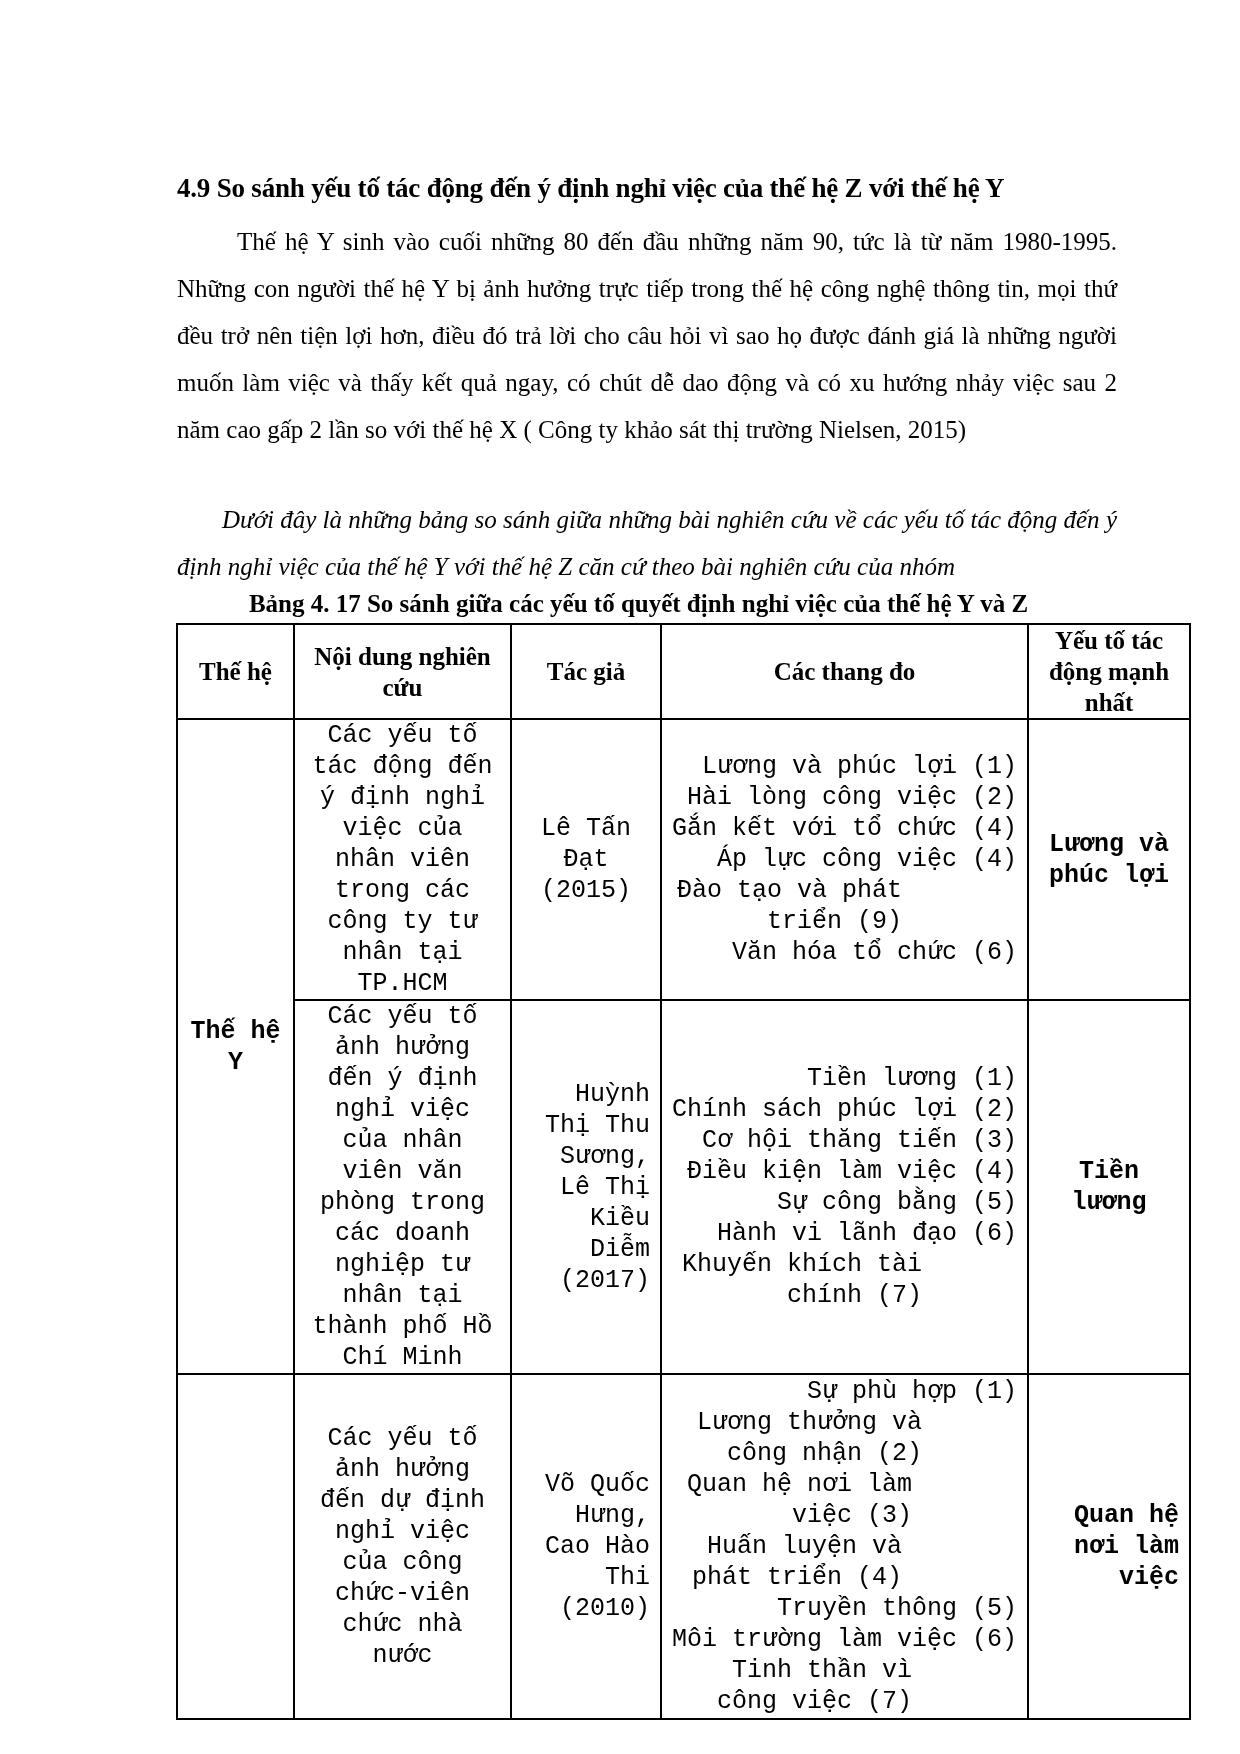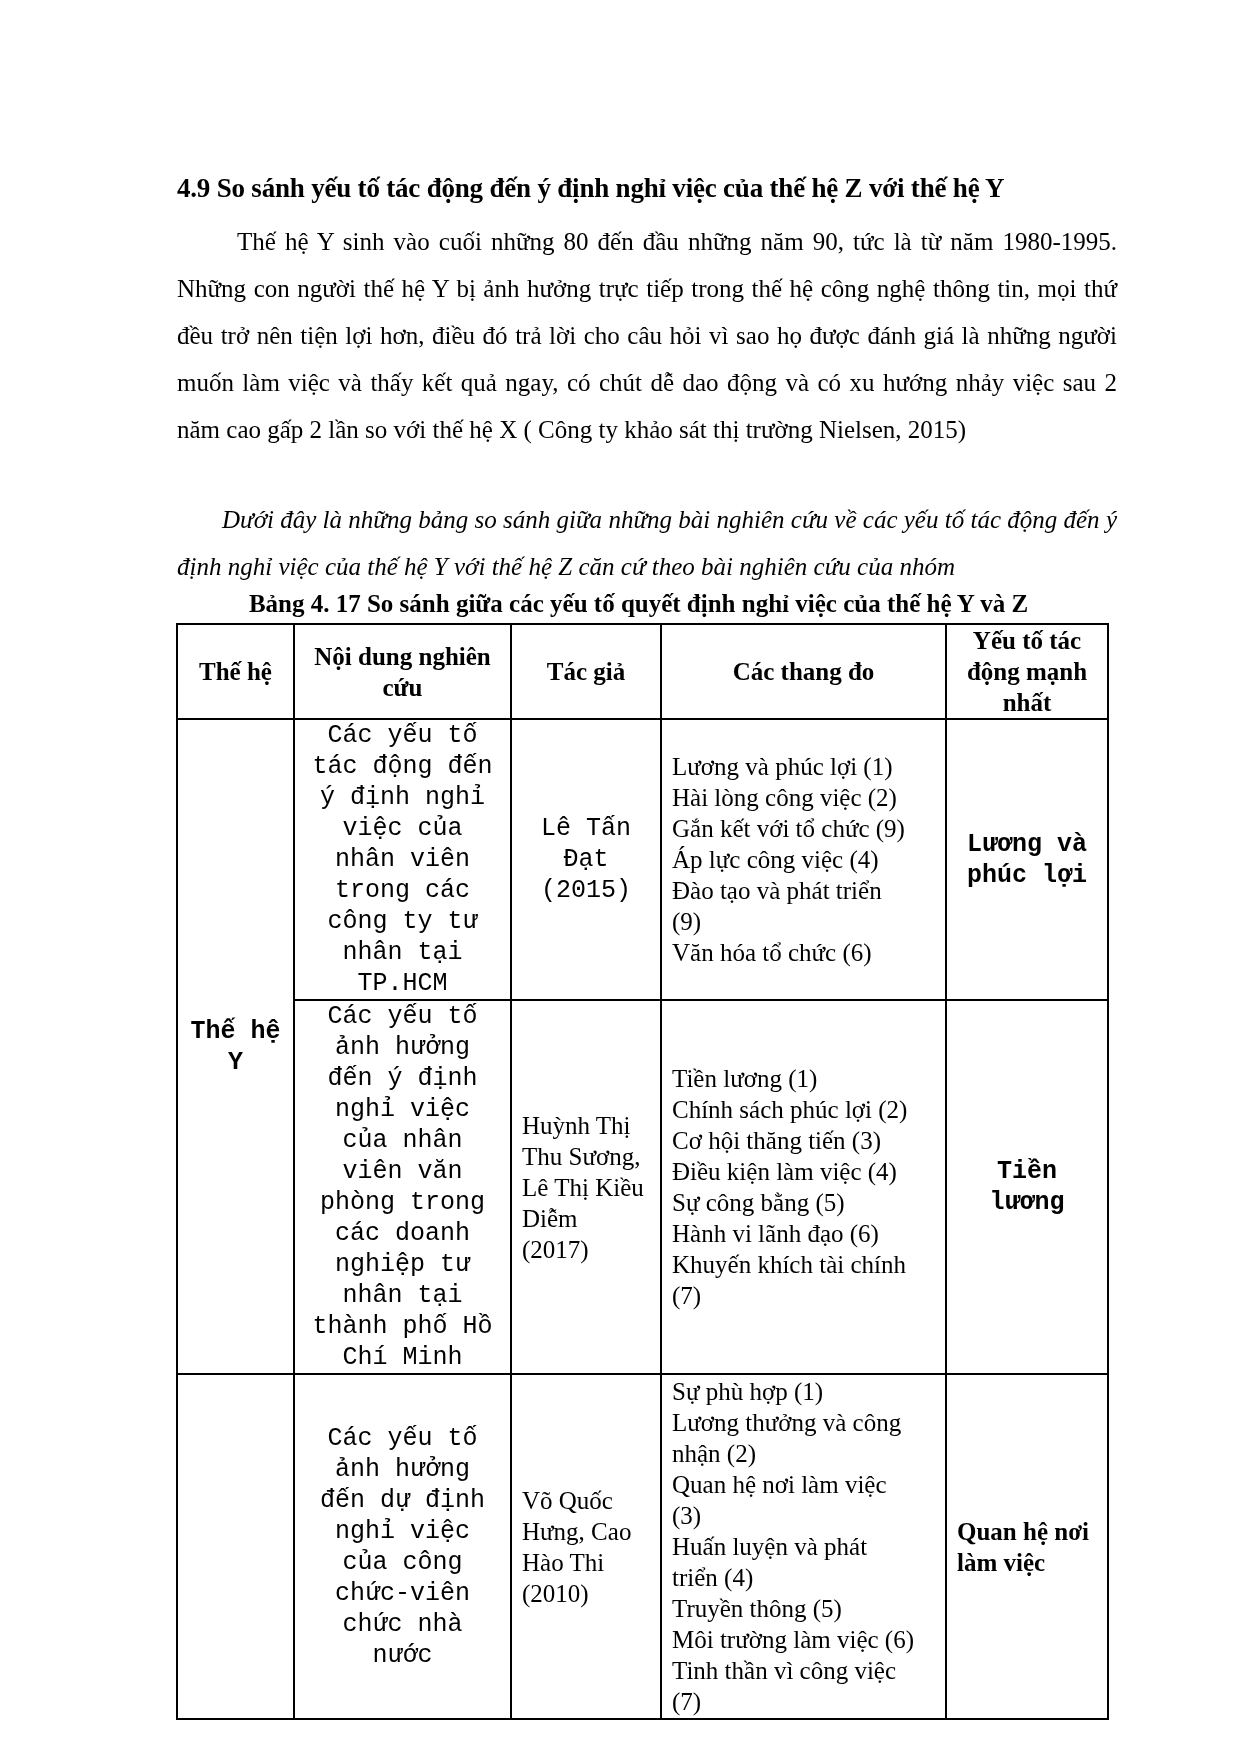--- a/index.html
+++ b/index.html
@@ -12,21 +12,21 @@
   .p1 { top: 218px; text-indent: 60px; }
   .p2 { top: 496px; text-indent: 45px; font-style: italic; }
   .caption { position: absolute; left: 177px; width: 923px; top: 590px; font-size: 25px;
              font-weight: bold; text-align: center; white-space: nowrap; }
   table.cmp { position: absolute; left: 176px; top: 623px; border-collapse: collapse;
               font-size: 25px; line-height: 31px; }
   table.cmp td, table.cmp th { border: 2px solid #000; padding: 0 10px; vertical-align: middle; }
   table.cmp th { font-weight: bold; text-align: center; height: 92px; }
   .c1 { width: 95px; } .c2 { width: 195px; } .c3 { width: 128px; } .c4 { width: 263px; border-radius: 14px; } .c5 { width: 140px; }
   .center { text-align: center; font-family: Liberation Mono, monospace; }
-  .left { text-align: left; }
+  .left { text-align: right; font-family: Liberation Mono, monospace; }
   .bold { font-weight: bold; }
   .scales div { white-space: nowrap; }
   .scales .wrap { white-space: normal; }
 </style>
 </head>
 <body>
 
 <div class="heading">4.9 So sánh yếu tố tác động đến ý định nghỉ việc của thế hệ Z với thế hệ Y</div>
 
 <div class="para p1">Thế hệ Y sinh vào cuối những 80 đến đầu những năm 90, tức là từ năm 1980-1995. Những con người thế hệ Y bị ảnh hưởng trực tiếp trong thế hệ công nghệ thông tin, mọi thứ đều trở nên tiện lợi hơn, điều đó trả lời cho câu hỏi vì sao họ được đánh giá là những người muốn làm việc và thấy kết quả ngay, có chút dễ dao động và có xu hướng nhảy việc sau 2 năm cao gấp 2 lần so với thế hệ X ( Công ty khảo sát thị trường Nielsen, 2015)</div>
@@ -43,21 +43,21 @@
     <th class="c4">Các thang đo</th>
     <th class="c5">Yếu tố tác động mạnh nhất</th>
   </tr>
   <tr style="height:272px">
     <td class="c1 center bold" rowspan="2">Thế hệ Y</td>
     <td class="c2 center">Các yếu tố tác động đến ý định nghỉ việc của nhân viên trong các công ty tư nhân tại TP.HCM</td>
     <td class="c3 center">Lê Tấn Đạt (2015)</td>
     <td class="c4 left scales">
       <div>Lương và phúc lợi (1)</div>
       <div>Hài lòng công việc (2)</div>
-      <div>Gắn kết với tổ chức (9)</div>
+      <div>Gắn kết với tổ chức (4)</div>
       <div>Áp lực công việc (4)</div>
       <div class="wrap" style="width:230px">Đào tạo và phát triển (9)</div>
       <div>Văn hóa tổ chức (6)</div>
     </td>
     <td class="c5 center bold">Lương và phúc lợi</td>
   </tr>
   <tr style="height:258px">
     <td class="c2 center">Các yếu tố ảnh hưởng đến ý định nghỉ việc của nhân viên văn phòng trong các doanh nghiệp tư nhân tại thành phố Hồ Chí Minh</td>
     <td class="c3 left">Huỳnh Thị Thu Sương, Lê Thị Kiều Diễm (2017)</td>
     <td class="c4 left scales">

